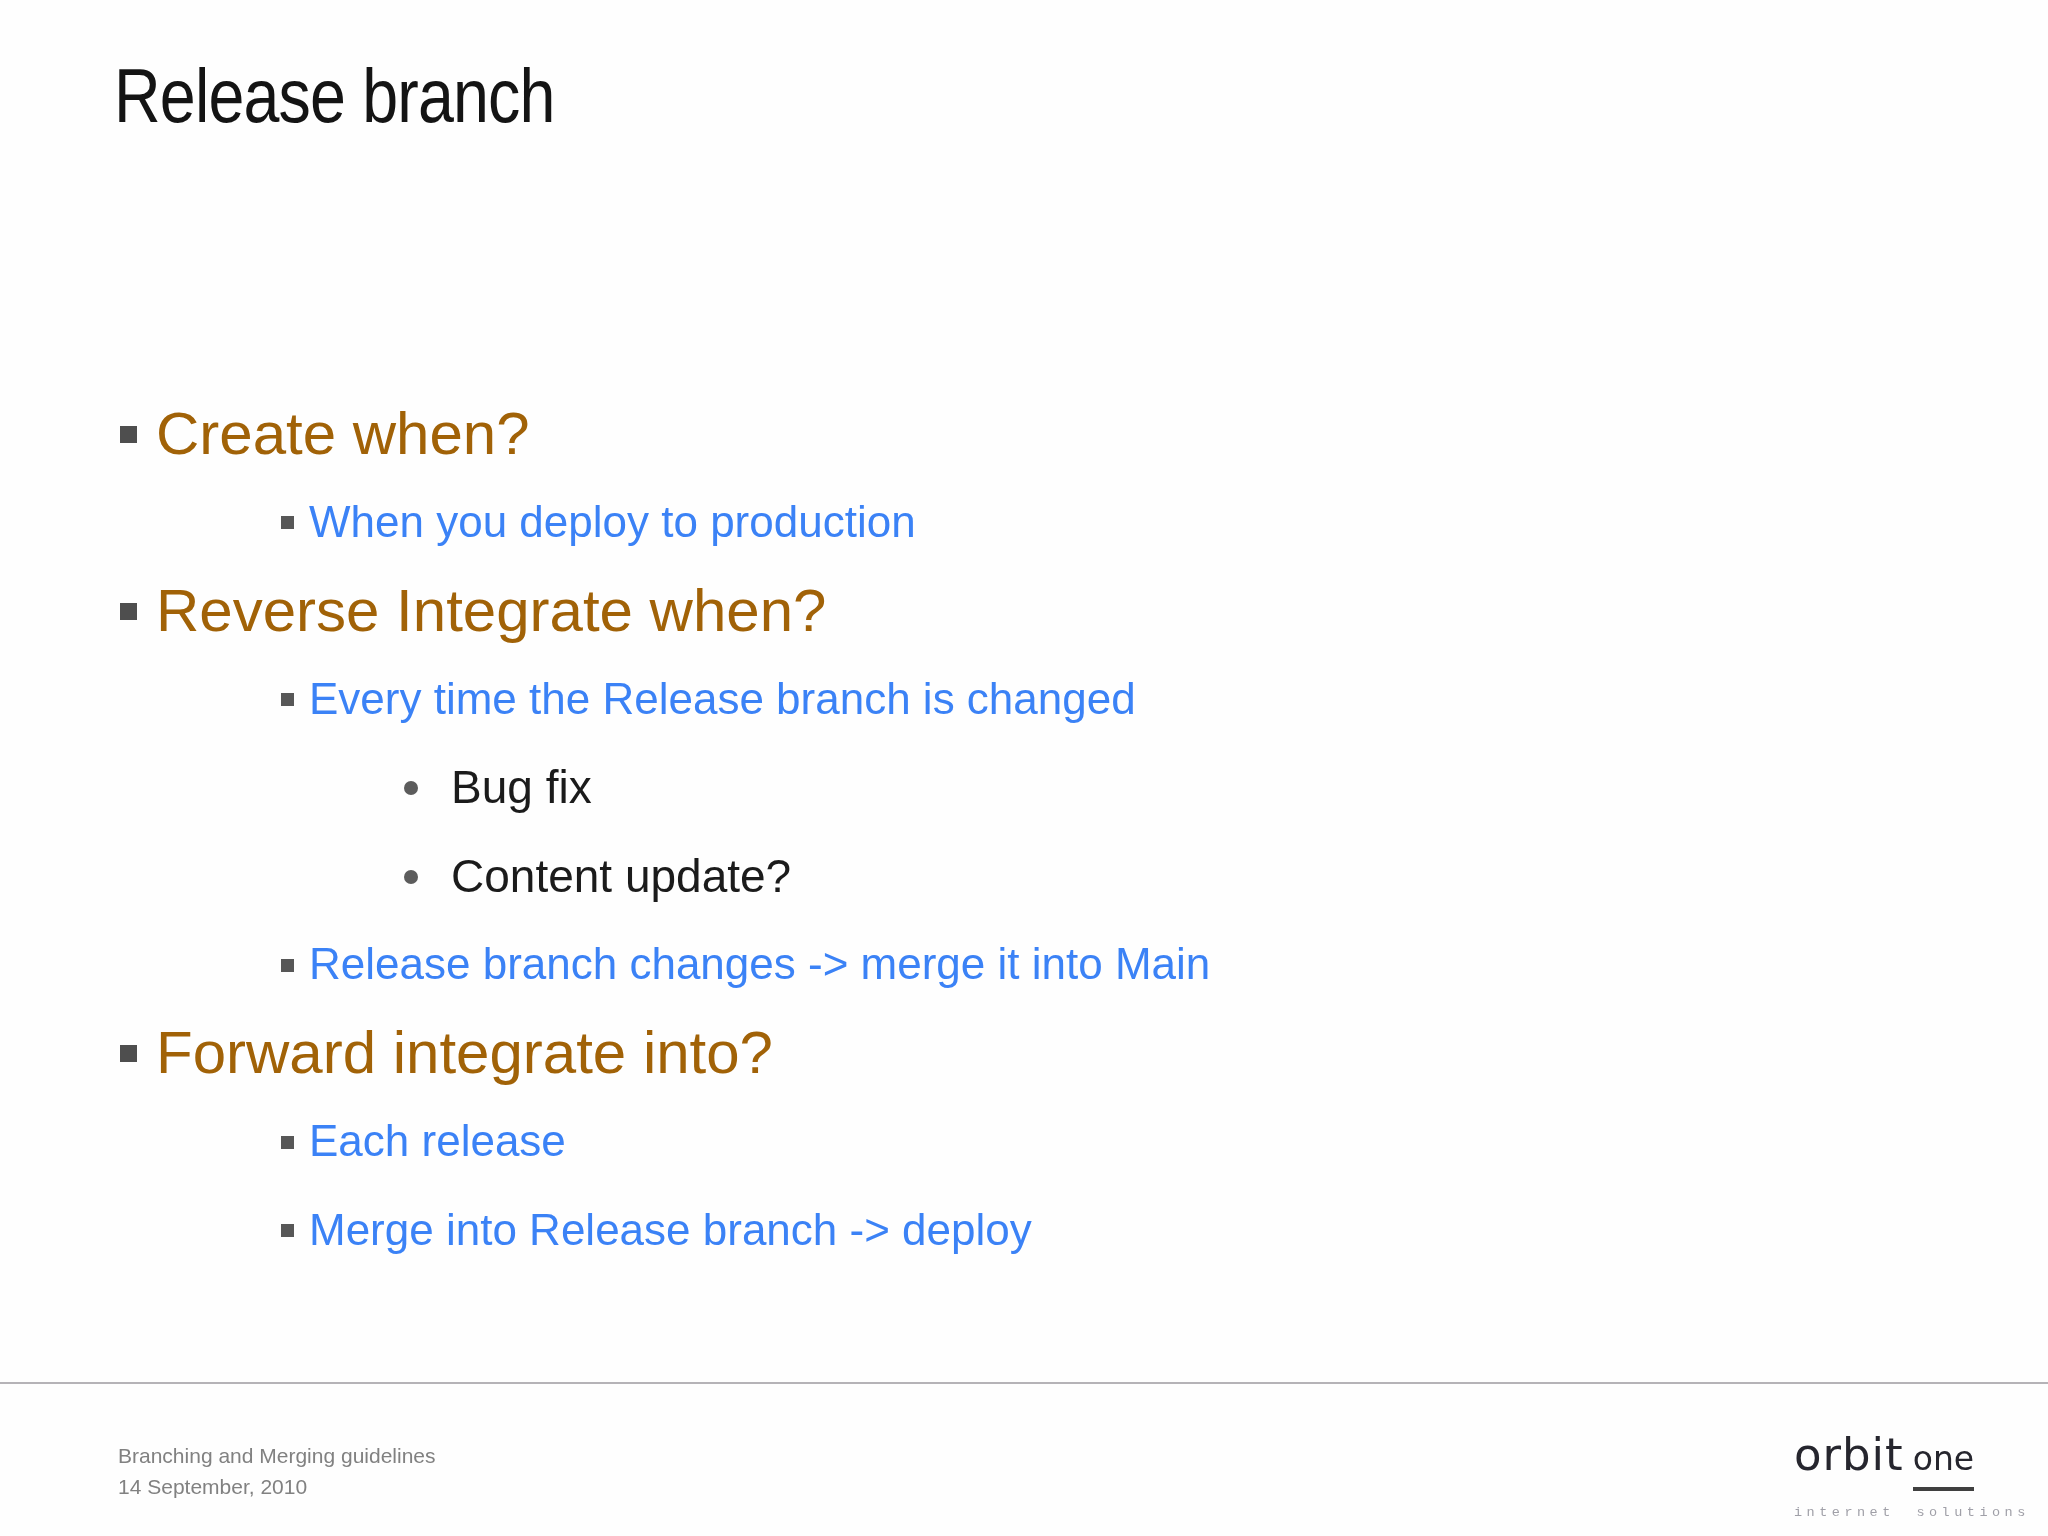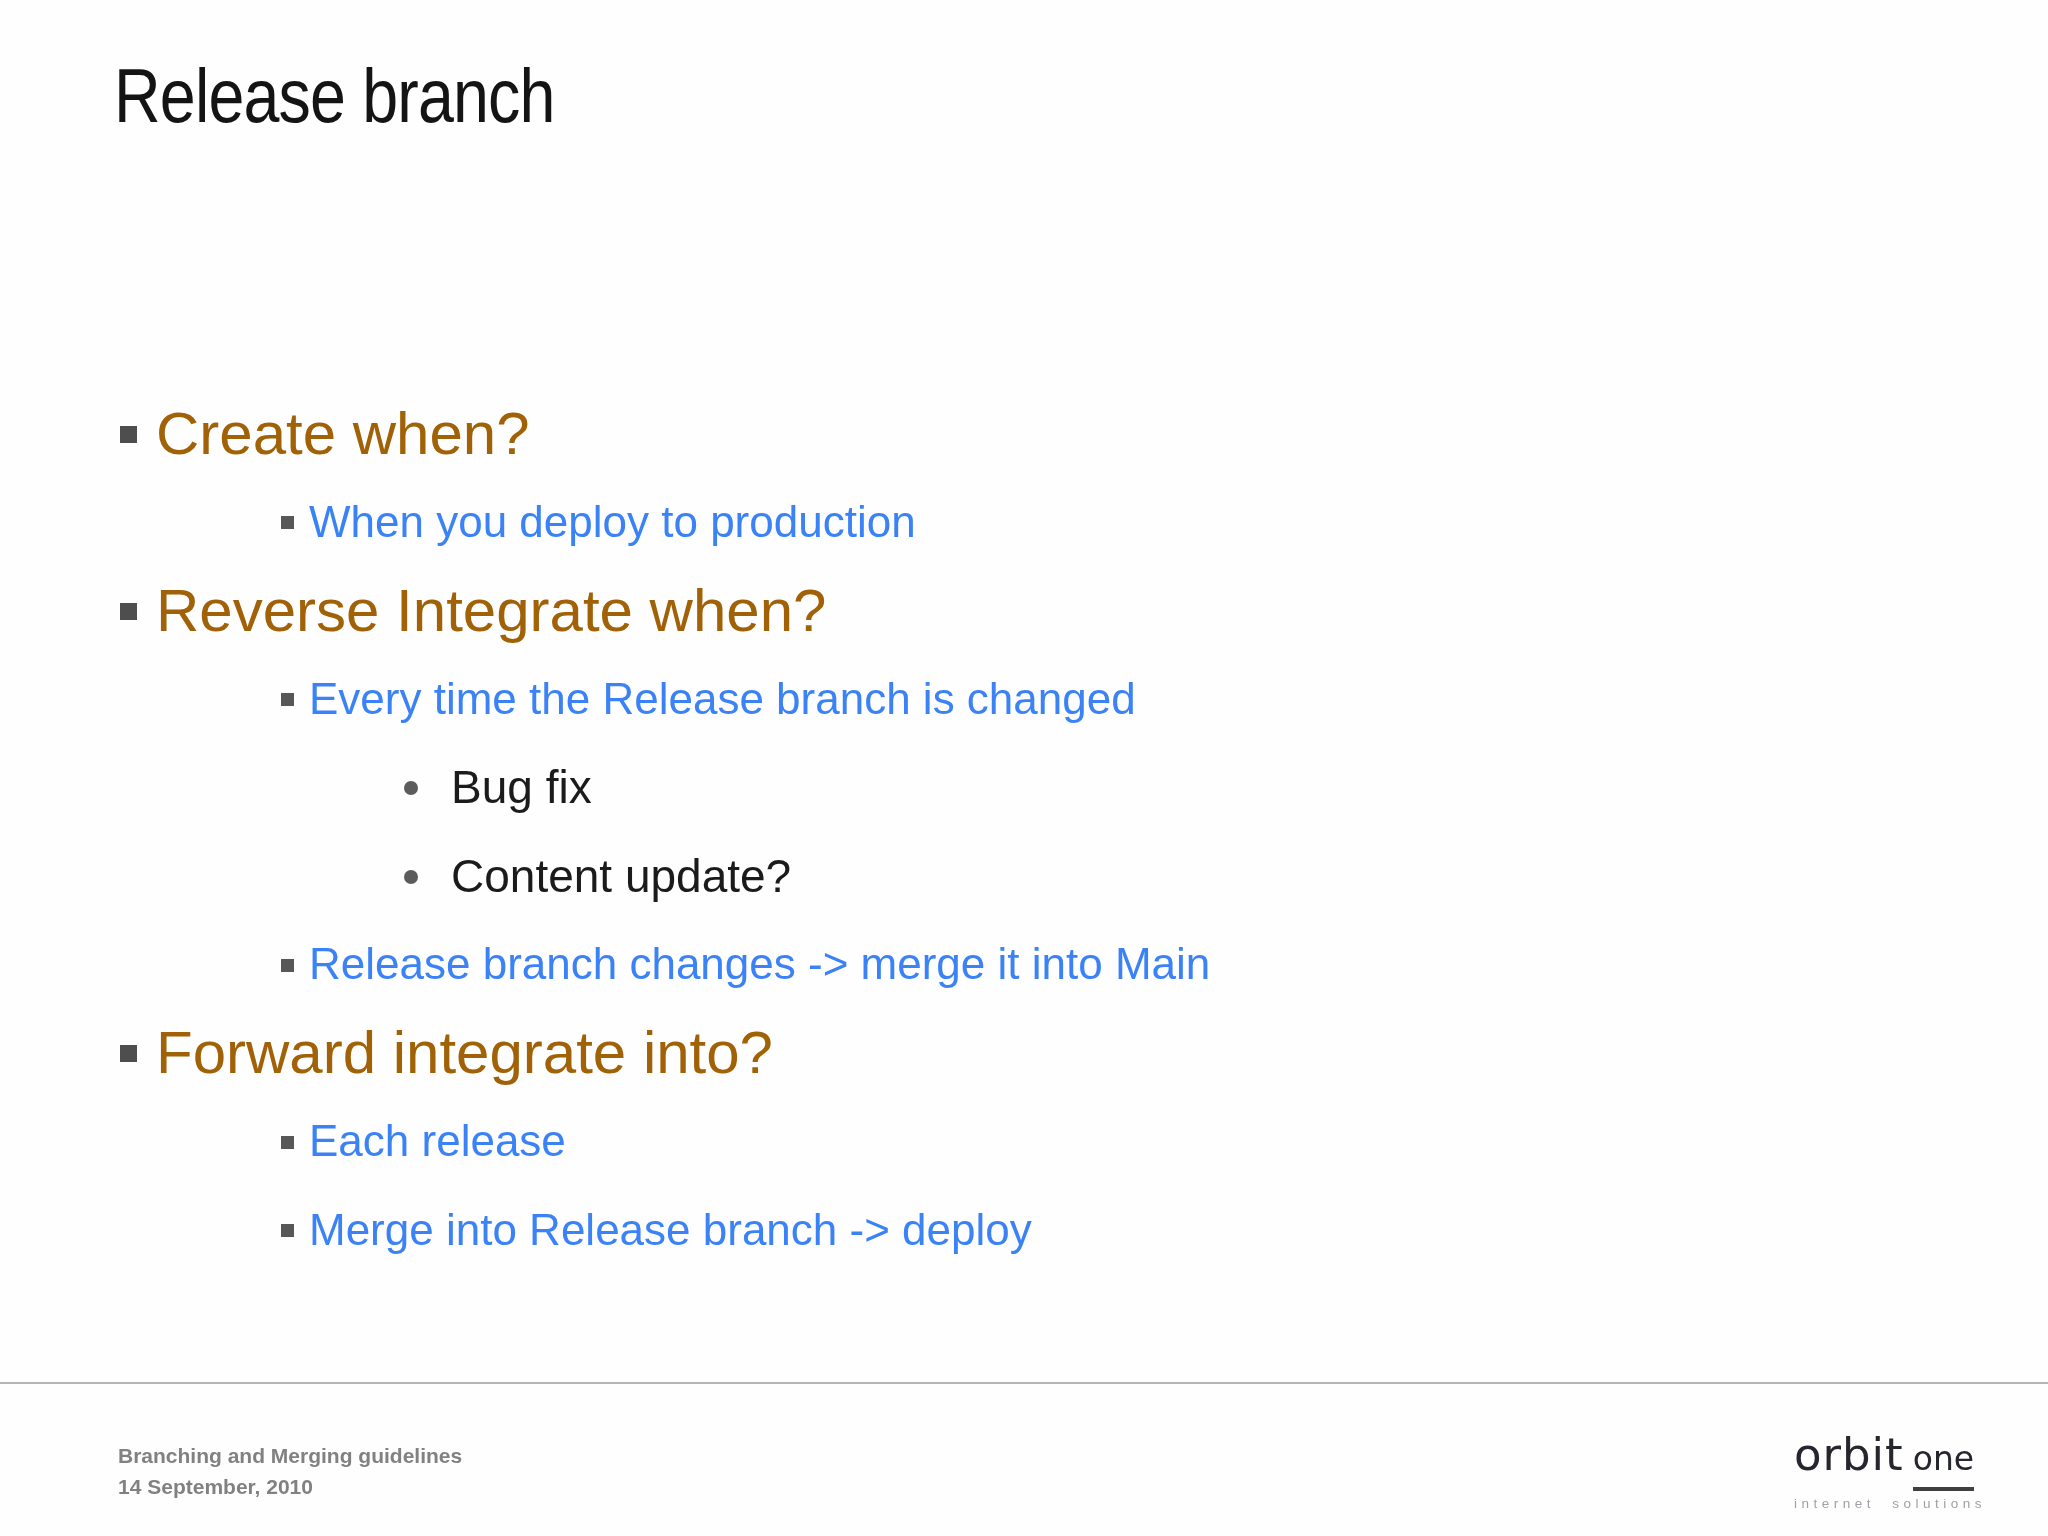--- a/index.html
+++ b/index.html
@@ -28,31 +28,31 @@
   .lvl1 .t{font-size:60px;color:#a16207;}
   .lvl2{padding-left:281px;}
   .lvl2 .marker{width:13px;height:13px;background:#575757;margin-right:15px;margin-top:2px;}
   .lvl2 .t{font-size:44px;color:#3b82f6;}
   .lvl3{padding-left:404px;gap:20px;}
   .lvl3 .marker{width:14px;height:14px;border-radius:50%;background:#5c5c5c;margin-right:13px;margin-top:2px;}
   .lvl3 .t{font-size:46px;color:#1b1b1b;}
 
   
   .divider{position:absolute;left:0;top:1382px;width:2048px;height:2px;background:#b5b3b7;}
-  .footer-text{position:absolute;left:118px;top:1440px;font-size:21px;color:#818181;line-height:31px;font-weight:bold;}
+  .footer-text{position:absolute;left:118px;top:1440px;font-size:21px;color:#818181;line-height:31px;}
 
   
   .logo{position:absolute;left:1794px;top:1428px;width:212px;text-align:left;}
   .logo-row{display:flex;align-items:baseline;color:#26262e;font-family:"DejaVu Sans",sans-serif;}
   .logo-orbit{font-size:45px;letter-spacing:1px;}
   .logo-one{font-size:33px;margin-left:9px;border-bottom:4px solid #404040;padding-bottom:9px;}
   .logo-tagline{
-    margin-top:5px;font-size:13.5px;color:#a0a0a8;
+    margin-top:14px;font-size:13.5px;color:#a0a0a8;
     letter-spacing:4.5px;word-spacing:9px;
-    font-family:Liberation Sans, sans-serif;white-space:nowrap;
+    font-family:Liberation Mono, monospace;white-space:nowrap;
   }
 </style>
 </head>
 <body>
 
 <div class="slide">
 
   <div class="slide-title">Release branch</div>
 
   <div class="bullets">

